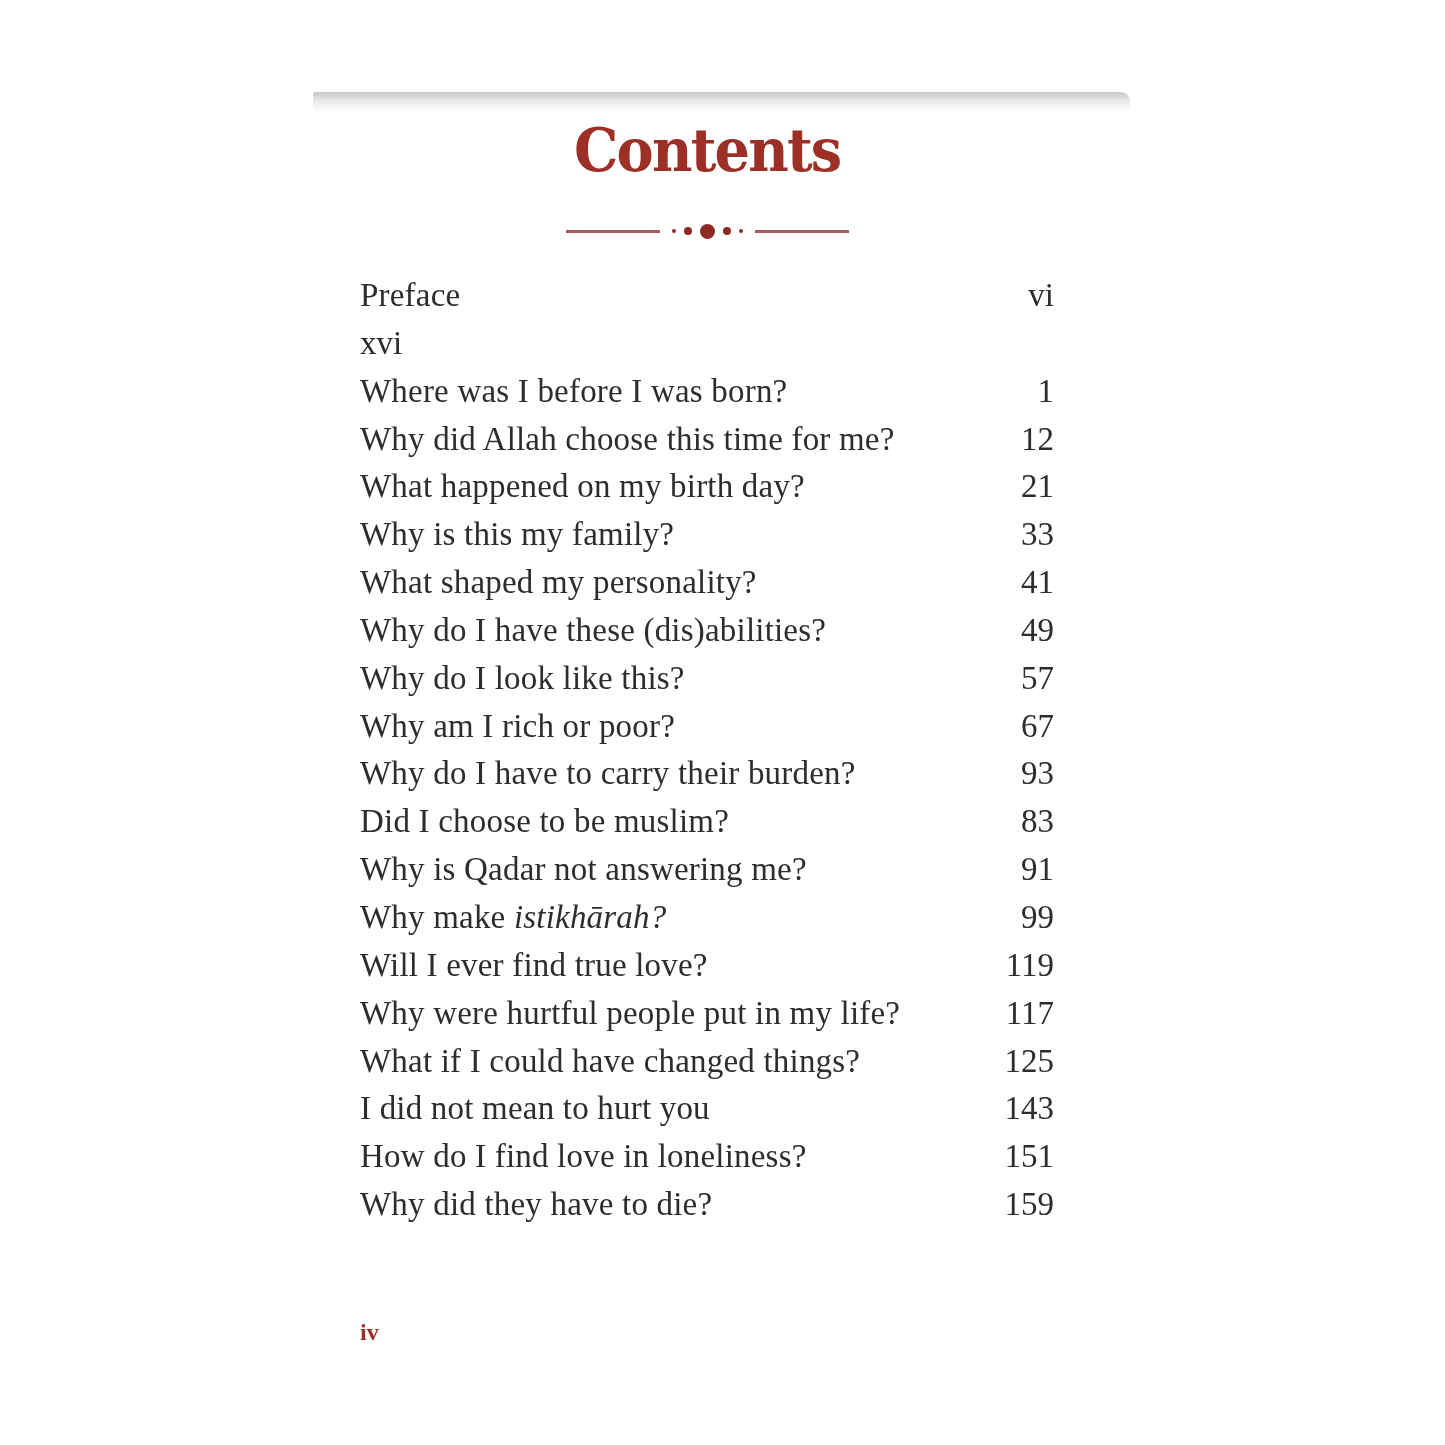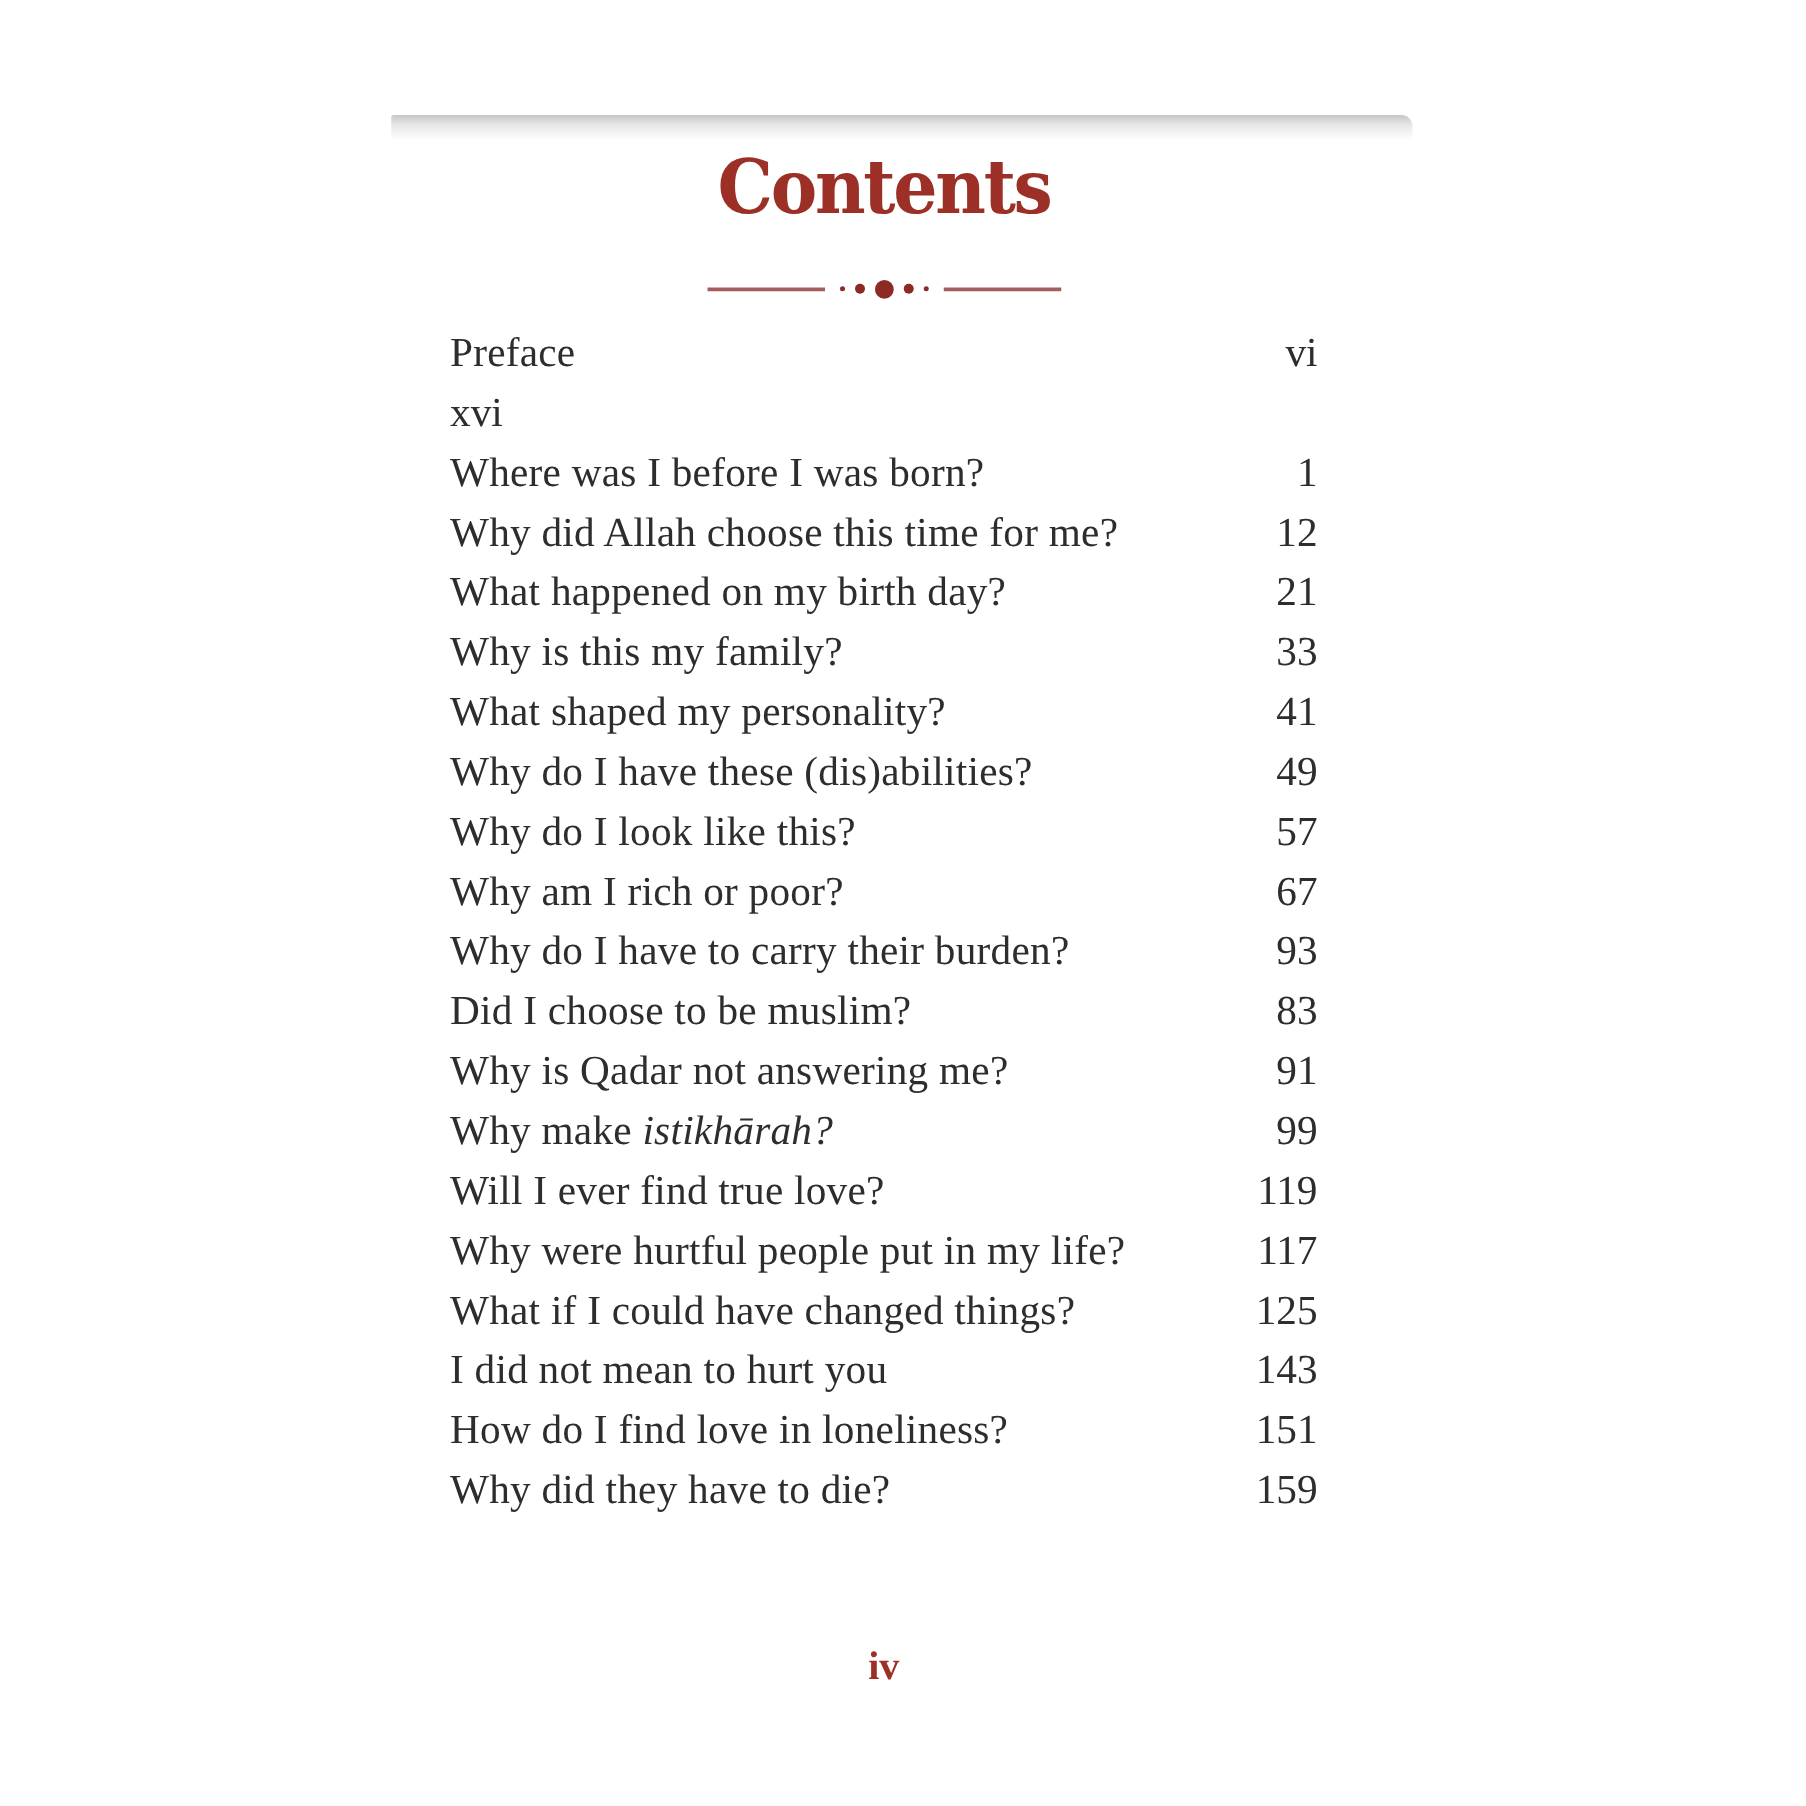--- a/index.html
+++ b/index.html
@@ -65,21 +65,21 @@
     border-radius:50%;
     background:var(--dot);
   }
   .dot-xs{width:4px;height:4px;margin:0 4px;}
   .dot-sm{width:8px;height:8px;margin:0 4px;}
   .dot-lg{width:15px;height:15px;margin:0 4px;}
   .d-line.left{margin-right:8px;}
   .d-line.right{margin-left:8px;}
   .toc{
     position:absolute;
-    top:168px;
+    top:180px;
     left:47px;
     width:694px;
   }
   .toc-row{
     display:flex;
     justify-content:space-between;
     align-items:baseline;
     height:47.85px;
     line-height:47.85px;
     font-size:33px;
@@ -87,24 +87,23 @@
     white-space:nowrap;
   }
   .toc-title{letter-spacing:0.2px;}
   .toc-title .it{font-style:italic;}
   .toc-page{text-align:center;}
   .footer{
     position:absolute;
     top:1222px;
     left:47px;
     width:694px;
-    text-align:center;
     color:var(--accent);
     font-weight:700;
-    font-size:32px;
+    font-size:24px;
     line-height:36px;
   }
 </style>
 </head>
 <body>
 
 <div class="page">
   <div class="top-shade"></div>
 
   <h1 class="title"><span class="title-inner">Contents</span></h1>

